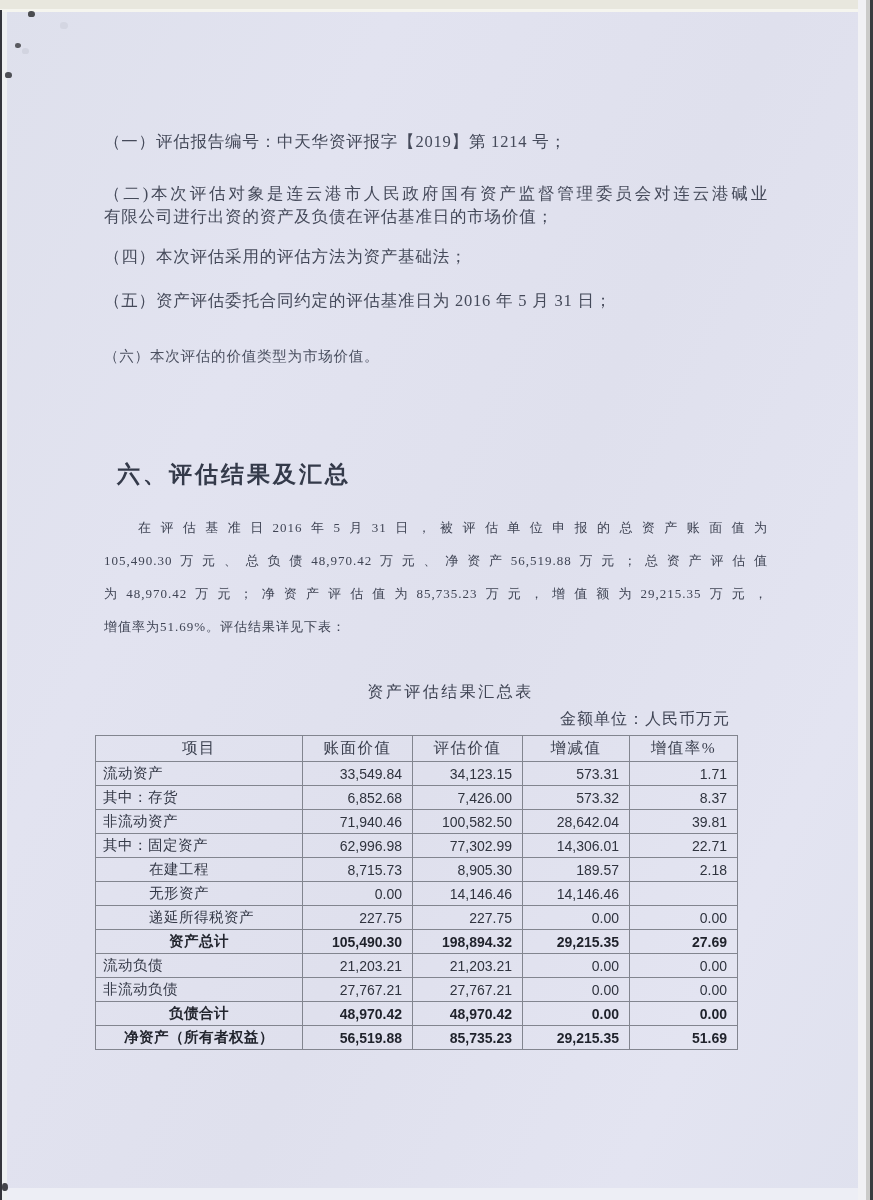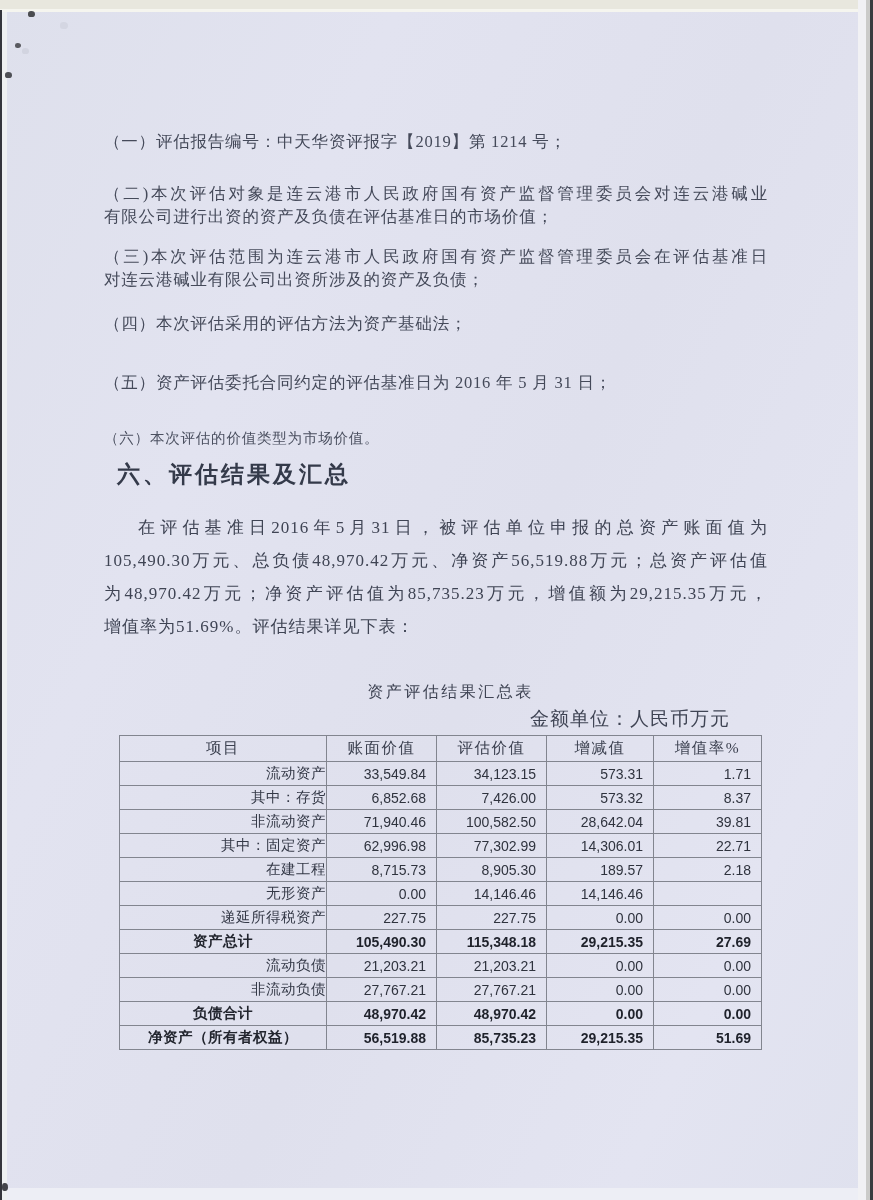--- a/index.html
+++ b/index.html
@@ -46,48 +46,48 @@
   .para.small .para-line { line-height:20px; }
 
   .section-heading {
     position:absolute; left:117px; top:461px;
     font-size:23px; font-weight:bold; letter-spacing:3px; color:#343a4a;
     line-height:28px;
   }
 
   .summary {
     position:absolute; left:104px; top:511px; width:664px;
-    font-size:17px; color:#3f4454; letter-spacing:1px;
+    font-size:13px; color:#3f4454; letter-spacing:1px;
   }
   .summary-line { line-height:33px; }
   .summary-line.indent { text-indent:34px; }
   .summary-line.justify { text-align:justify; text-align-last:justify; }
 
   .table-title {
     position:absolute; left:8px; top:680px; width:873px; padding-left:12px; box-sizing:border-box;
     text-align:center; font-size:16px; letter-spacing:2.5px; color:#3f4454; line-height:24px;
   }
   .unit-note {
     position:absolute; right:143px; top:707px;
-    font-size:19px; letter-spacing:1px; color:#3f4454; line-height:24px;
+    font-size:16px; letter-spacing:1px; color:#3f4454; line-height:24px;
   }
 
   table.summary-table {
-    position:absolute; left:119px; top:735px; width:642px;
+    position:absolute; left:95px; top:735px; width:642px;
     border-collapse:collapse; table-layout:fixed;
   }
   .summary-table th, .summary-table td {
     border:1px solid #82858f; padding:0; overflow:hidden; white-space:nowrap;
   }
   .summary-table th {
     font-weight:normal; font-size:15.5px; height:25px; color:#3c4150;
     letter-spacing:1.5px; font-family:"Liberation Serif","DejaVu Serif",serif;
   }
   .summary-table td { height:23px; font-size:14.5px; color:#343947; }
-  td.cell-label { padding-left:7px; letter-spacing:0.5px; text-align:right; }
+  td.cell-label { padding-left:7px; letter-spacing:0.5px; text-align:left; }
   td.cell-label.indent { padding-left:53px; }
   td.cell-label.center { padding-left:0; text-align:center; }
   td.cell-num {
     font-family:"Liberation Sans","DejaVu Sans",sans-serif;
     text-align:right; padding-right:10px; font-size:14px; color:#2f333e;
   }
   tr.row-bold td { font-weight:bold; color:#22252e; }
   tr.row-bold td.cell-num { color:#1f222b; }
 </style>
 </head>
@@ -110,24 +110,20 @@
   <div class="speck speck-5"></div>
   <div class="speck speck-6"></div>
 
   <div class="paragraphs">
       <div class="para">
         <div class="para-line">（一）评估报告编号：中天华资评报字【2019】第 1214 号；</div>
       </div>
       <div class="para">
         <div class="para-line justify">（二)本次评估对象是连云港市人民政府国有资产监督管理委员会对连云港碱业</div>
         <div class="para-line">有限公司进行出资的资产及负债在评估基准日的市场价值；</div>
-      </div>
-      <div class="para">
-        <div class="para-line justify">（三)本次评估范围为连云港市人民政府国有资产监督管理委员会在评估基准日</div>
-        <div class="para-line">对连云港碱业有限公司出资所涉及的资产及负债；</div>
       </div>
       <div class="para">
         <div class="para-line">（四）本次评估采用的评估方法为资产基础法；</div>
       </div>
       <div class="para">
         <div class="para-line">（五）资产评估委托合同约定的评估基准日为 2016 年 5 月 31 日；</div>
       </div>
       <div class="para small">
         <div class="para-line">（六）本次评估的价值类型为市场价值。</div>
       </div>
@@ -208,21 +204,21 @@
         <tr class="">
           <td class="cell-label indent">递延所得税资产</td>
           <td class="cell-num">227.75</td>
           <td class="cell-num">227.75</td>
           <td class="cell-num">0.00</td>
           <td class="cell-num">0.00</td>
         </tr>
         <tr class="row-bold">
           <td class="cell-label center">资产总计</td>
           <td class="cell-num">105,490.30</td>
-          <td class="cell-num">115,348.18</td>
+          <td class="cell-num">198,894.32</td>
           <td class="cell-num">29,215.35</td>
           <td class="cell-num">27.69</td>
         </tr>
         <tr class="">
           <td class="cell-label left">流动负债</td>
           <td class="cell-num">21,203.21</td>
           <td class="cell-num">21,203.21</td>
           <td class="cell-num">0.00</td>
           <td class="cell-num">0.00</td>
         </tr>

